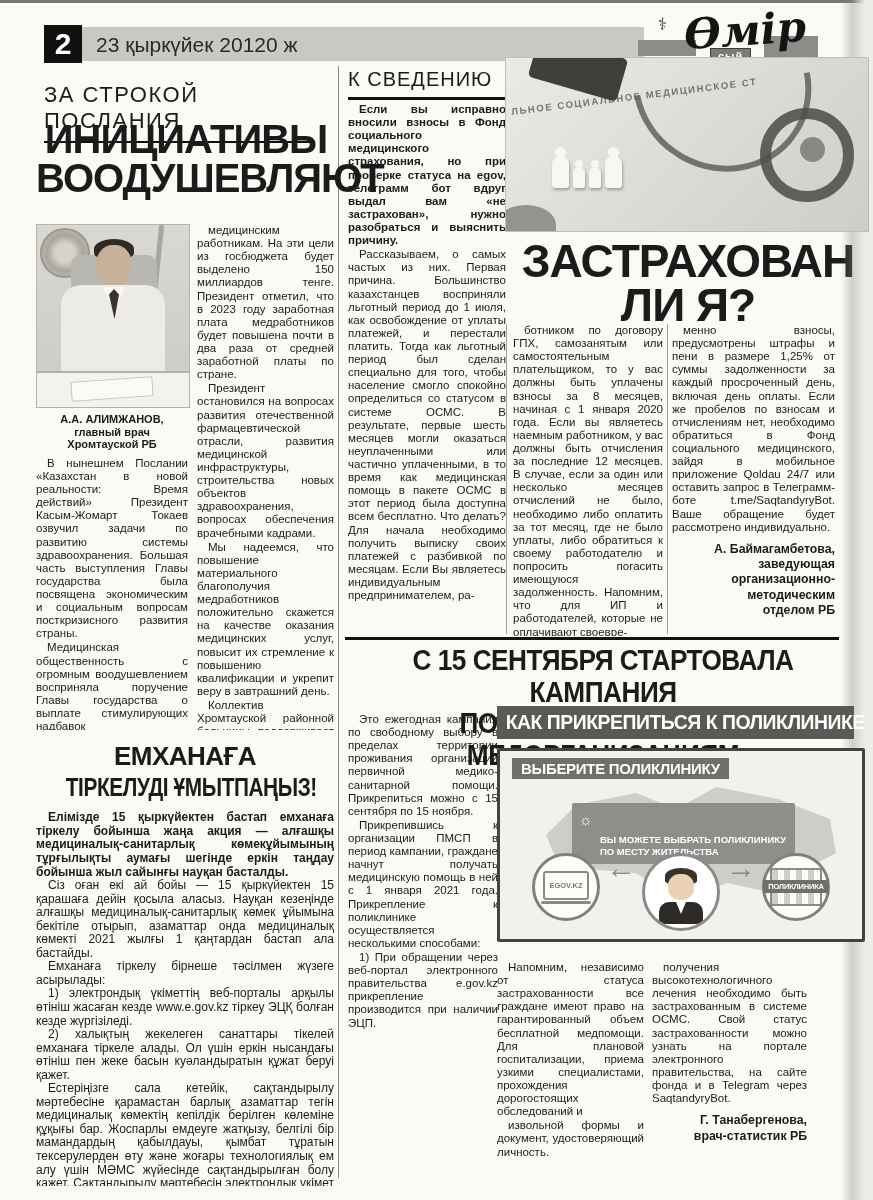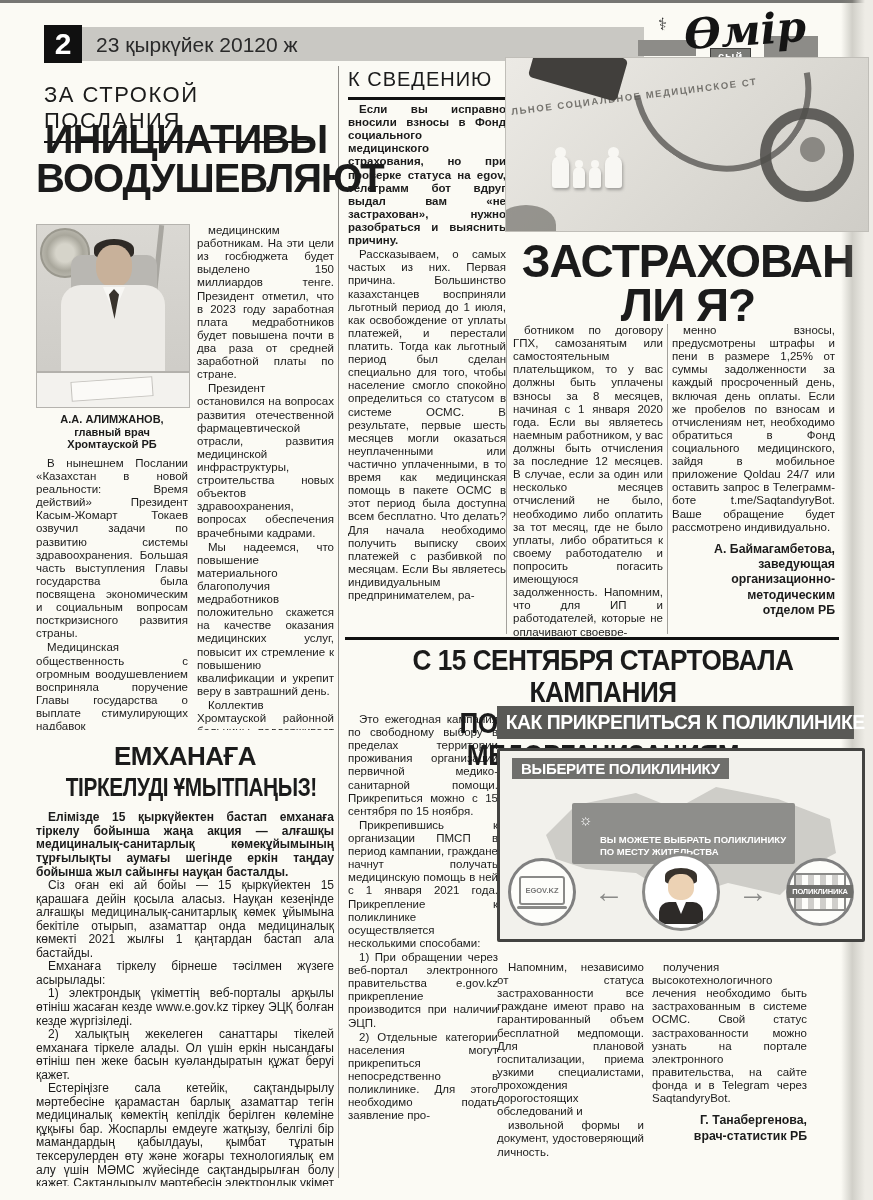--- a/index.html
+++ b/index.html
@@ -97,22 +97,22 @@
   .info-title{background:#595956;color:#fff;font-weight:900;font-size:20px;letter-spacing:-.5px;
         padding:5px 9px;display:block;transform:scaleX(.97);transform-origin:left;white-space:nowrap;}
   .info-box{margin-top:9px;position:relative;height:188px;border:3px solid #434341;border-radius:2px;
         background:#f2f1ec;overflow:hidden;}
   .info-step{position:absolute;left:12px;top:7px;background:#6f6f6c;color:#fff;font-weight:900;font-size:15px;
         padding:2px 9px;letter-spacing:-.3px;white-space:nowrap;z-index:3;}
   .kz-map{position:absolute;left:28px;top:22px;z-index:1;opacity:.85;}
   .info-tip{position:absolute;left:72px;top:52px;z-index:3;background:#8e8e8b;color:#fff;font-weight:bold;
         font-size:9.5px;line-height:1.3;padding:6px 9px 6px 28px;border-radius:2px;white-space:pre-line;}
   .tip-icon{position:absolute;left:7px;top:7px;font-size:15px;color:#fff;}
-  .info-row{position:absolute;left:0;right:0;bottom:8px;display:flex;align-items:center;justify-content:center;
-        gap:18px;z-index:3;}
+  .info-row{position:absolute;left:0;right:0;bottom:8px;display:flex;align-items:flex-start;justify-content:center;
+        gap:6px;z-index:3;}
   .node{width:62px;height:62px;border:3px solid #808080;border-radius:50%;background:#fdfdfa;
         display:flex;flex-direction:column;align-items:center;justify-content:center;flex:none;}
   .node-center{width:72px;height:72px;border:3px solid #8a8a88;border-radius:50%;background:#fff;
         position:relative;overflow:hidden;flex:none;}
   .arrow{font-size:30px;color:#8a8a88;font-weight:bold;line-height:1;}
   .laptop{width:42px;height:25px;border:2px solid #8a8a88;border-radius:3px;display:flex;align-items:center;
         justify-content:center;font-size:7.5px;font-weight:bold;color:#777;}
   .laptop-base{width:50px;height:3px;background:#8a8a88;border-radius:2px;margin-top:1px;}
   .building{position:relative;width:48px;height:34px;border:2px solid #8a8a88;background:
         repeating-linear-gradient(90deg,#cfcecb 0 6px,#fdfdfa 6px 12px);}
@@ -221,21 +221,20 @@
 отделом РБ</div>
   </div>
 
   <div class="camp-headline">С 15 СЕНТЯБРЯ СТАРТОВАЛА КАМПАНИЯ
 ПО ПРИКРЕПЛЕНИЮ К МЕДОРГАНИЗАЦИЯМ</div>
 
   <div class="camp-col1 bodycol">
     <p>Это ежегодная кампания по свободному выбору в пределах территории проживания организации первичной медико-санитарной помощи. Прикрепиться можно с 15 сентября по 15 ноября.</p>
     <p>Прикрепившись к организации ПМСП в период кампании, граждане начнут получать медицинскую помощь в ней с 1 января 2021 года. Прикрепление к поликлинике осуществляется несколькими способами:</p>
     <p>1) При обращении через веб-портал электронного правительства e.gov.kz прикрепление производится при наличии ЭЦП.</p>
-    <p>2) Отдельные категории населения могут прикрепиться непосредственно в поликлинике. Для этого необходимо подать заявление про-</p>
   </div>
 
   <div class="infographic">
     <span class="info-title">КАК ПРИКРЕПИТЬСЯ К ПОЛИКЛИНИКЕ</span>
     <div class="info-box">
       <div class="info-step">ВЫБЕРИТЕ ПОЛИКЛИНИКУ</div>
       <svg class="kz-map" width="310" height="130" viewBox="0 0 310 130">
         <path d="M18,62 L48,32 L108,20 L148,36 L188,14 L250,26 L302,46 L308,80 L278,96 L252,122 L200,110 L150,126 L108,100 L58,96 L28,86 Z" fill="#c8c7c2"></path>
       </svg>
       <div class="info-tip">

